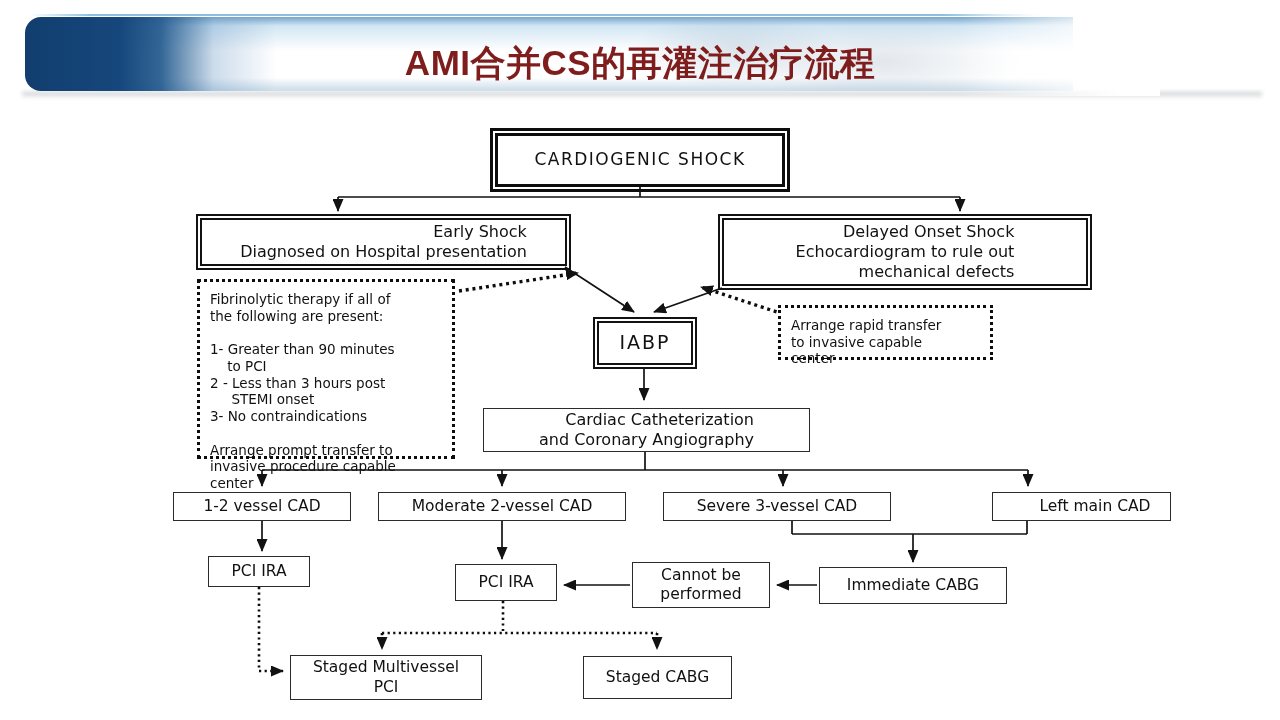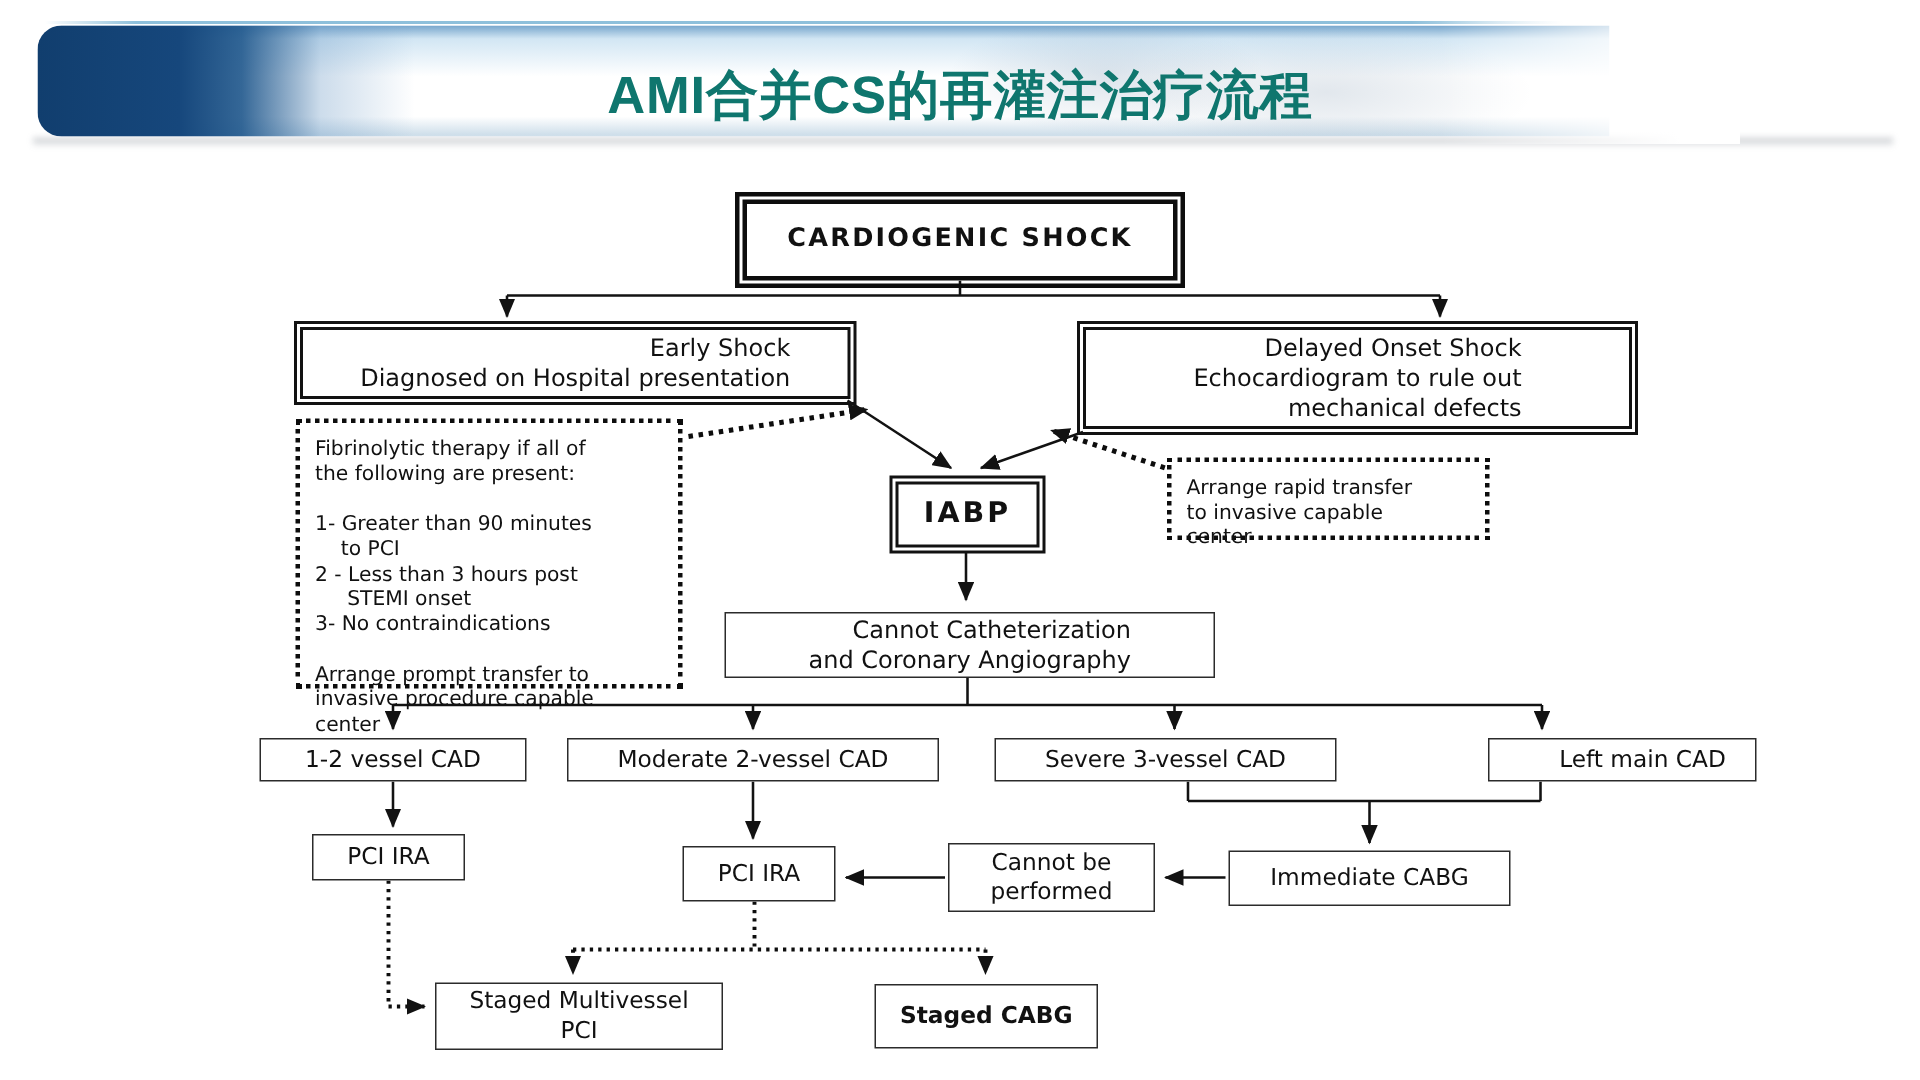--- a/index.html
+++ b/index.html
@@ -27,34 +27,34 @@
     position:absolute;left:960px;top:12px;width:200px;height:84px;z-index:4;
     background:linear-gradient(to right, rgba(255,255,255,0), #ffffff 80%);
   }
   .hdr-shadow{
     position:absolute;left:22px;top:92px;width:1240px;height:6px;z-index:2;filter:blur(2px);
     background:linear-gradient(to bottom, rgba(90,100,112,.38), rgba(90,100,112,0));
   }
   .slide-title{
     position:absolute;left:0;top:40px;width:1280px;z-index:5;text-align:center;
     font-family:"Liberation Sans","DejaVu Sans",sans-serif;
-    font-size:35px;font-weight:bold;color:#0f766e;letter-spacing:.5px;
+    font-size:35px;font-weight:bold;color:#7f1d1d;letter-spacing:.5px;
   }
   
   .chart{position:absolute;left:0;top:0;width:1280px;height:720px;}
   .wires{position:absolute;left:0;top:0;z-index:1;}
   .node{
     position:absolute;z-index:2;background:#fff;box-sizing:border-box;
     display:flex;align-items:center;justify-content:center;text-align:center;
     font-size:15.5px;line-height:1.25;white-space:pre-line;
     border:1.5px solid #2b2b2b;
   }
   .node.double{border:2px solid #121212;outline:2px solid #121212;outline-offset:2px;}
   .node.thick{border:3px solid #0d0d0d;outline:3px solid #0d0d0d;outline-offset:2px;}
-  .node.bold{font-weight:bold;}
+  .node.bold{font-weight:normal;}
   .node.note{
     border:3px dotted #0d0d0d;justify-content:flex-start;align-items:flex-start;
     text-align:left;white-space:pre;font-size:13.5px;line-height:1.24;padding:9px 10px;
   }
   .cs-title{font-size:17px;letter-spacing:1.5px;}
   .iabp-t{font-size:19px;letter-spacing:2px;}
   .mid{font-size:16px;text-align:right;}
 </style>
 </head>
 <body>
@@ -147,21 +147,21 @@
     <span>Arrange rapid transfer
 to invasive capable
 center</span>
   </div>
 
   <div class="node double bold iabp-t" style="left:597px;top:321px;width:96px;height:44px;">
     <span>IABP</span>
   </div>
 
   <div class="node mid" style="left:483px;top:408px;width:327px;height:44px;">
-    <span>Cannot Catheterization
+    <span>Cardiac Catheterization
 and Coronary Angiography</span>
   </div>
 
   <div class="node" style="left:173px;top:492px;width:178px;height:29px;">
     <span>1-2 vessel CAD</span>
   </div>
 
   <div class="node" style="left:378px;top:492px;width:248px;height:29px;">
     <span>Moderate 2-vessel CAD</span>
   </div>
@@ -189,17 +189,17 @@
 
   <div class="node" style="left:819px;top:567px;width:188px;height:37px;">
     <span>Immediate CABG</span>
   </div>
 
   <div class="node" style="left:290px;top:655px;width:192px;height:45px;">
     <span>Staged Multivessel
 PCI</span>
   </div>
 
-  <div class="node" style="left:583px;top:656px;width:149px;height:43px;font-weight:bold;">
+  <div class="node" style="left:583px;top:656px;width:149px;height:43px;">
     <span>Staged CABG</span>
   </div>
 
 </div>
 
 </body></html>

